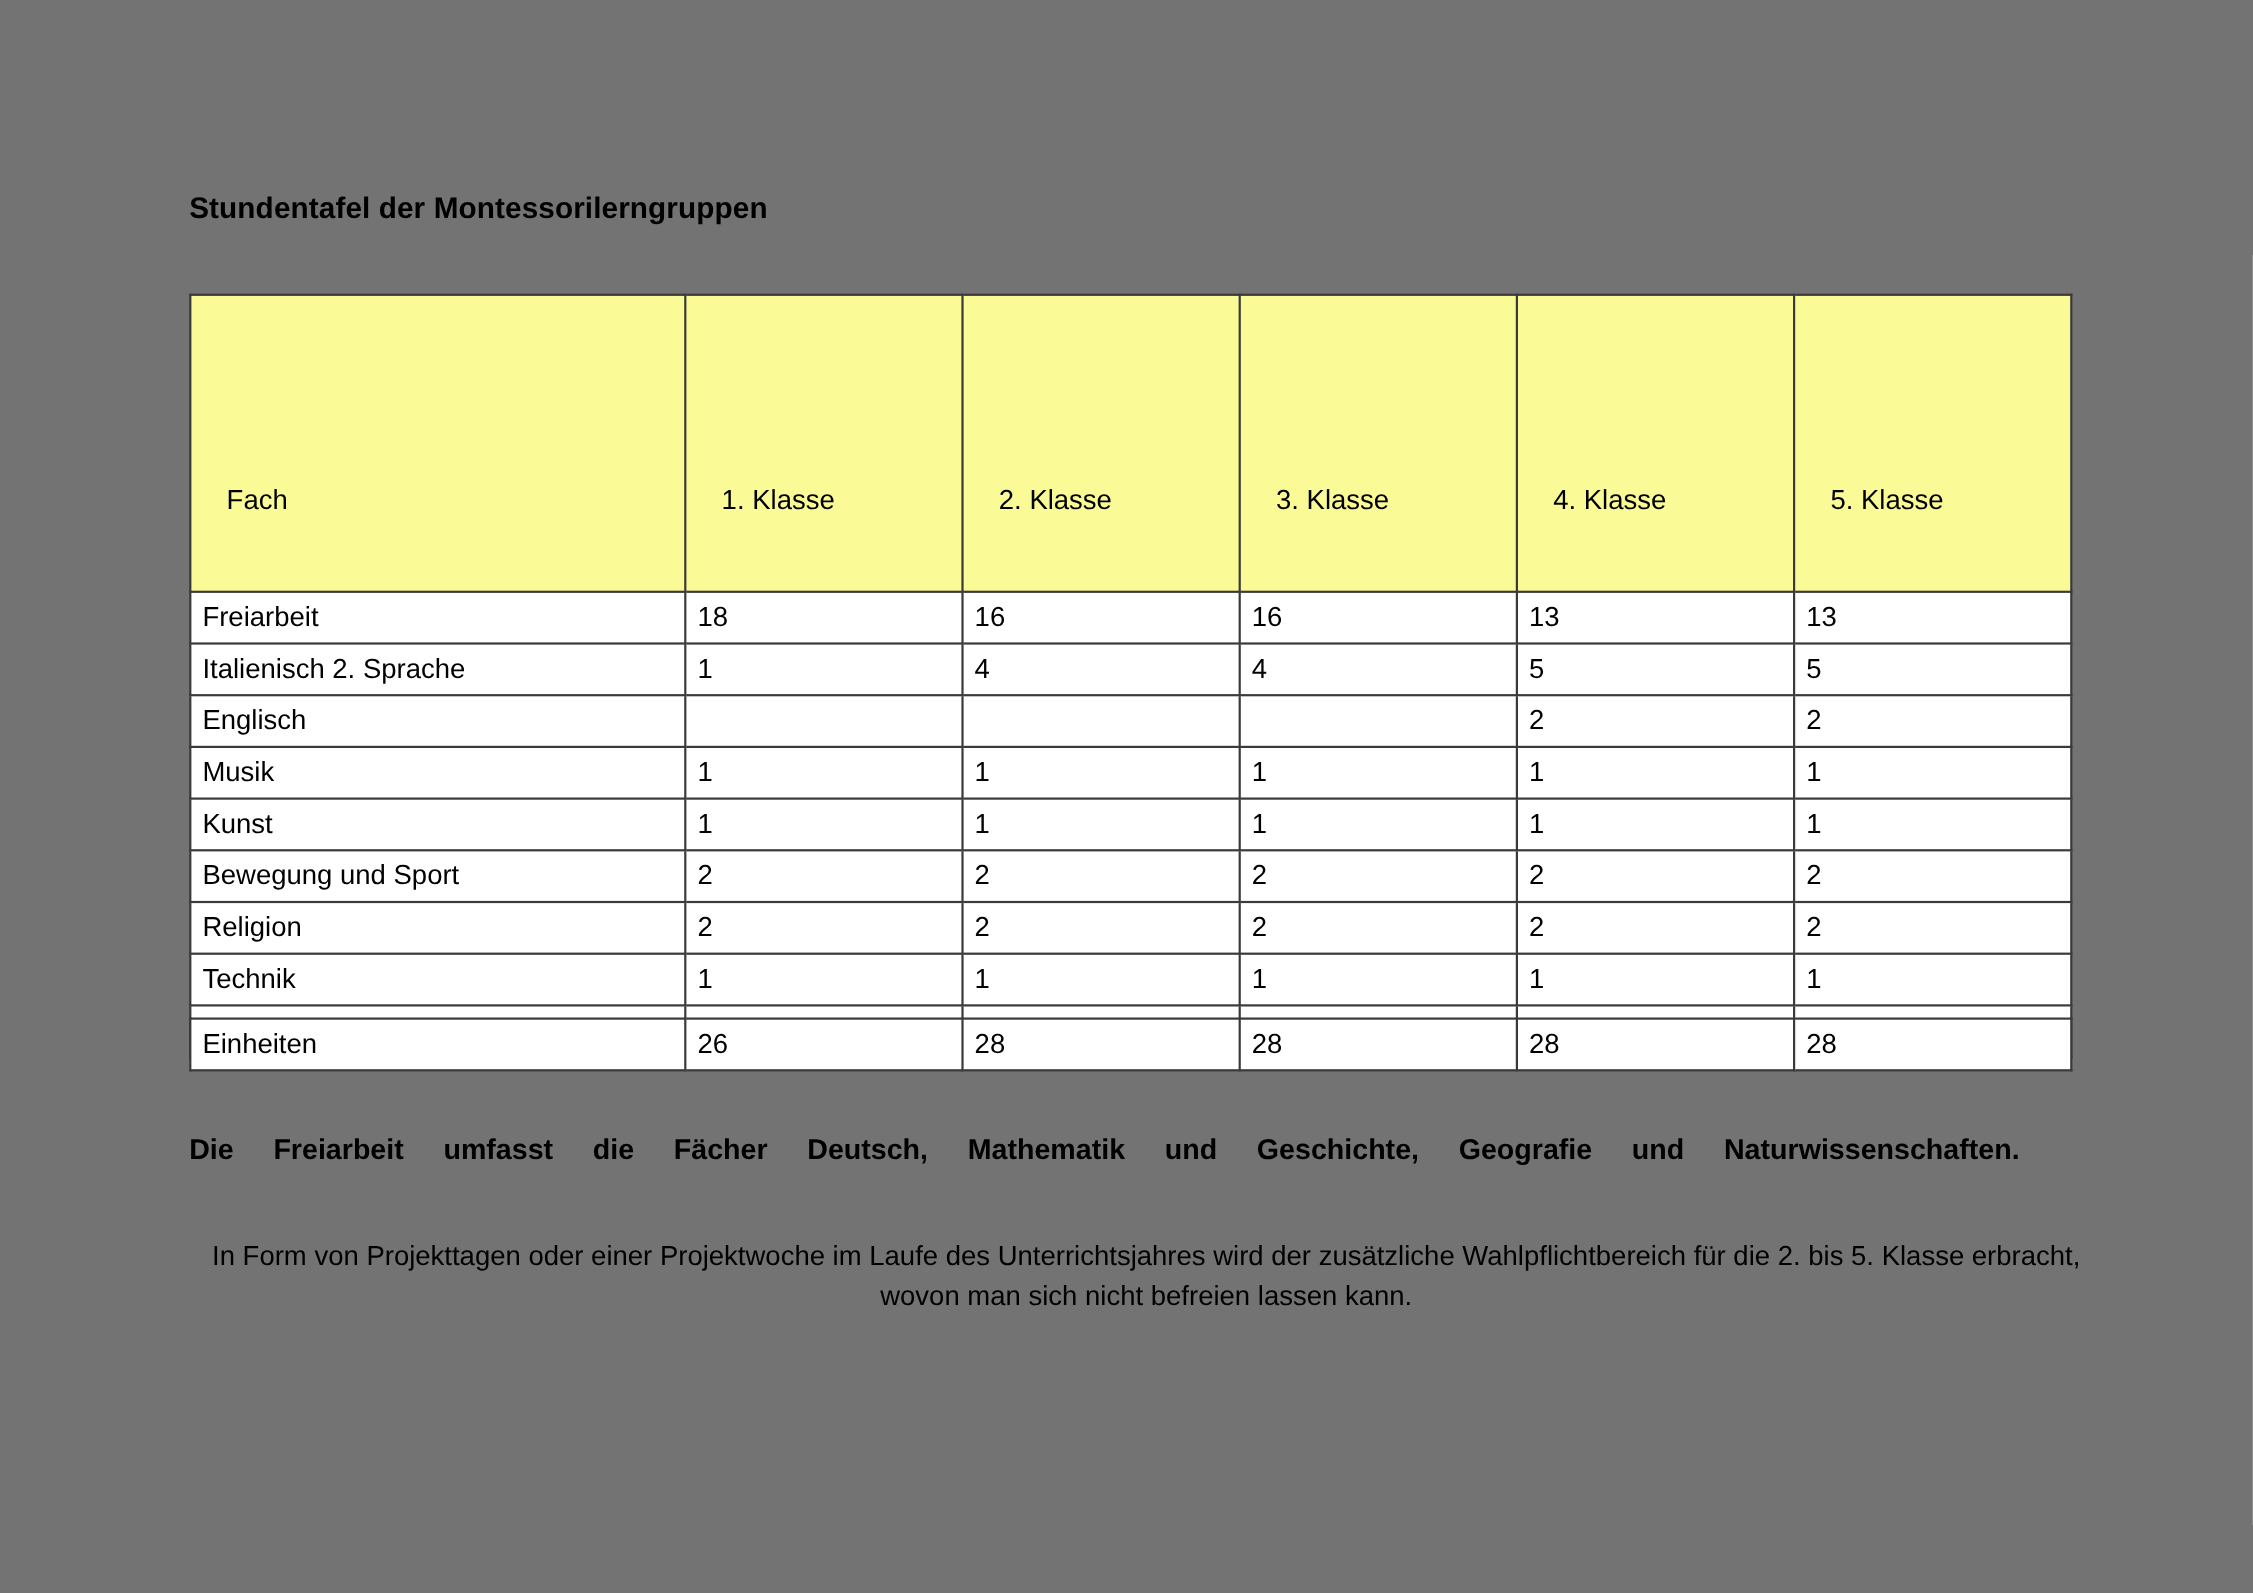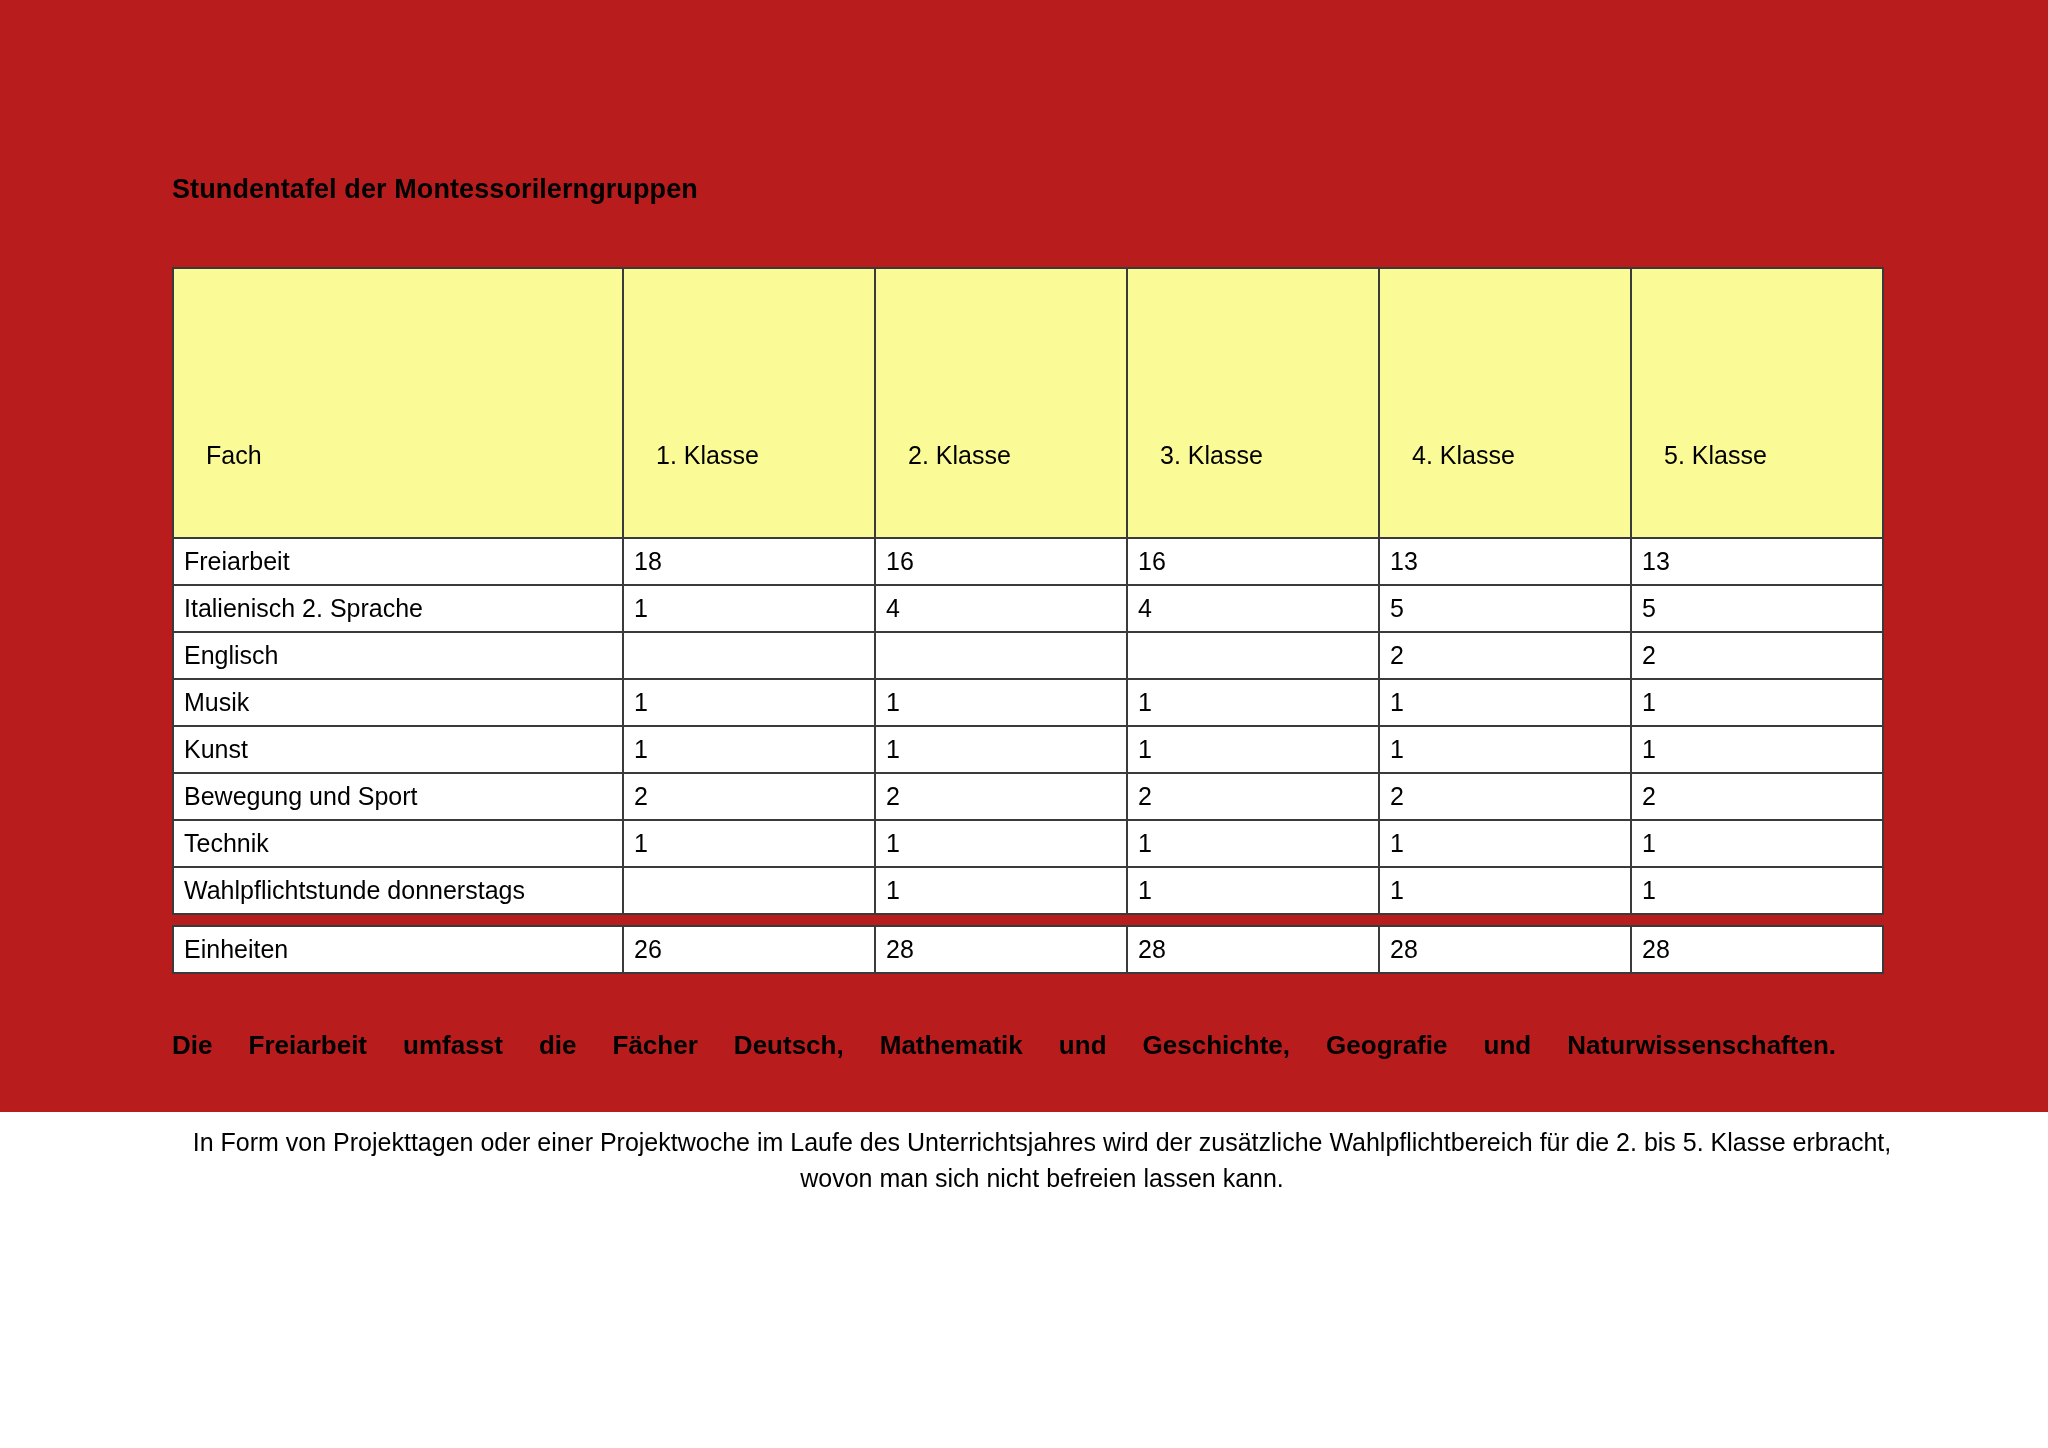--- a/index.html
+++ b/index.html
@@ -13,22 +13,22 @@
     font-family: "Liberation Sans", sans-serif;
     color: #000000;
     position: relative;
     overflow: hidden;
   }
   .page {
     position: absolute;
     left: 0;
     top: 0;
     width: 2048px;
-    height: 1112px;
-    background: #b91c1c;
+    height: 1448px;
+    background: #737373;
   }
   .doc-title {
     position: absolute;
     left: 172px;
     top: 174px;
     font-size: 27px;
     font-weight: bold;
     letter-spacing: 0.1px;
     white-space: nowrap;
   }
@@ -172,20 +172,28 @@
       </tr>
       <tr>
         <td>Bewegung und Sport</td>
         <td>2</td>
         <td>2</td>
         <td>2</td>
         <td>2</td>
         <td>2</td>
       </tr>
       <tr>
+        <td>Religion</td>
+        <td>2</td>
+        <td>2</td>
+        <td>2</td>
+        <td>2</td>
+        <td>2</td>
+      </tr>
+      <tr>
         <td>Technik</td>
         <td>1</td>
         <td>1</td>
         <td>1</td>
         <td>1</td>
         <td>1</td>
       </tr>
       <tr>
         <td>Wahlpflichtstunde donnerstags</td>
         <td></td>

